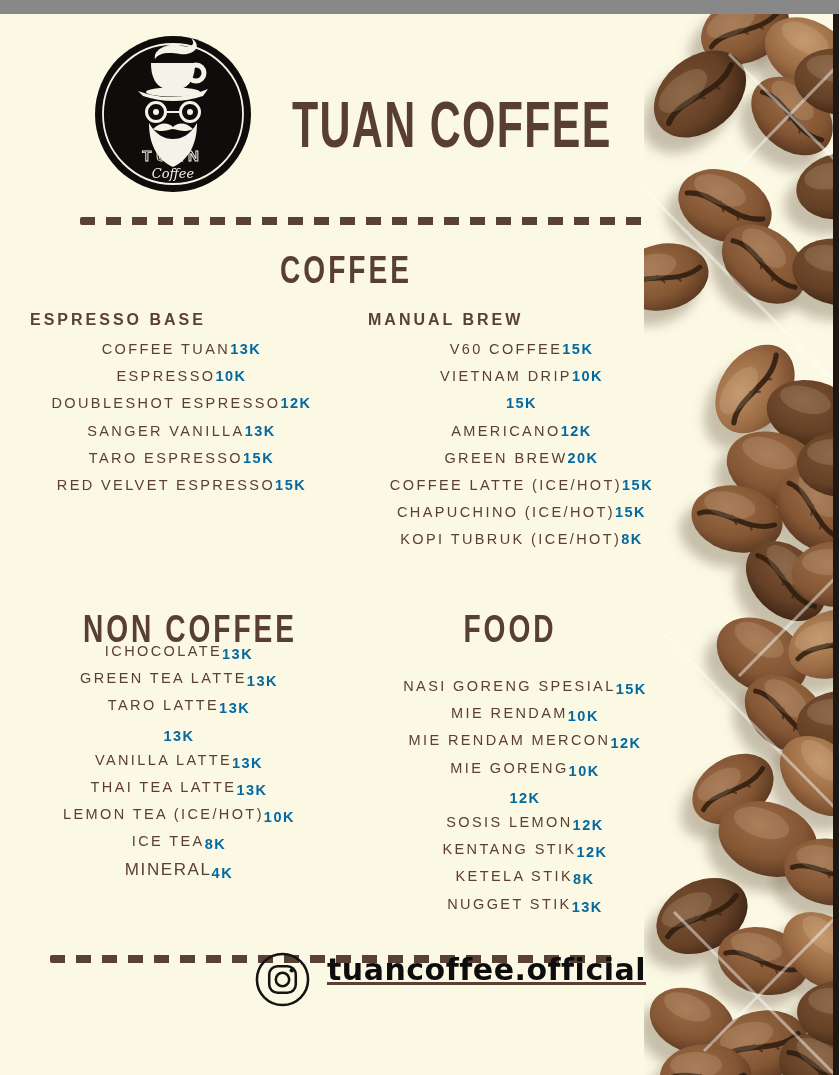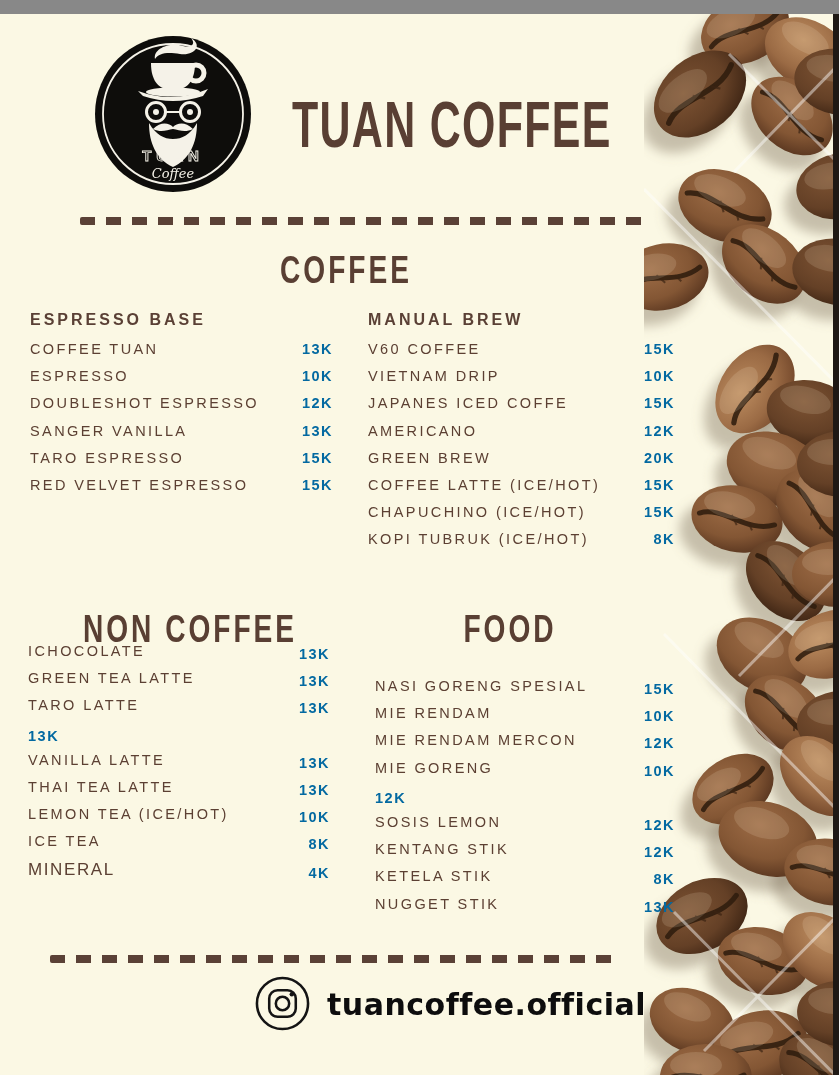--- a/index.html
+++ b/index.html
@@ -38,33 +38,33 @@
   .menu-col{position:absolute;}
   #espresso-col{left:30px;  top:296px; width:303px;}
   #manual-col  {left:368px; top:296px; width:307px;}
   #noncoffee-col{left:28px; top:624px; width:302px;}
   #food-col     {left:375px; top:659px; width:300px;}
   .col-subheading{
     font-size:16px; font-weight:bold; letter-spacing:3px;
     color:#5A4035; line-height:20px; margin-bottom:6px; white-space:nowrap;
   }
   .menu-row{
-    display:flex; justify-content:space-between; align-items:baseline;
+    display:flex; justify-content:center; align-items:baseline;
     height:27.2px; line-height:27.2px; white-space:nowrap;
   }
   .item-name{
     font-size:14.5px; letter-spacing:2.4px; color:#5C4033;
   }
   .item-price{
     font-size:14.5px; font-weight:bold; letter-spacing:1.5px; color:#0369a1;
   }
   .bottom-list .item-price{position:relative; top:3px;}
   .menu-row.large .item-name{font-size:17px; letter-spacing:1.6px;}
   
-  .footer-social{position:absolute; left:253px; top:960px; display:flex; align-items:center; cursor:pointer;}
+  .footer-social{position:absolute; left:253px; top:936px; display:flex; cursor:pointer;text-decoration:underline;}
   .ig-icon{width:59px; height:59px;}
   .ig-handle{
     margin-left:15px; font-size:30px; font-weight:bold; color:#0d0d0d;
     letter-spacing:.5px; font-family:"DejaVu Sans", sans-serif;
     padding-top:2px;
   }
   
   .beans{position:absolute; right:0; top:0; width:195px; height:1075px;}
 </style>
 </head>
@@ -383,21 +383,20 @@
     <div>
         <div class="menu-row">
           <span class="item-name">V60 COFFEE</span>
           <span class="item-price">15K</span>
         </div>
         <div class="menu-row">
           <span class="item-name">VIETNAM DRIP</span>
           <span class="item-price">10K</span>
         </div>
         <div class="menu-row">
-          <span class="item-name">JAPANES ICED COFFE</span>
           <span class="item-price">15K</span>
         </div>
         <div class="menu-row">
           <span class="item-name">AMERICANO</span>
           <span class="item-price">12K</span>
         </div>
         <div class="menu-row">
           <span class="item-name">GREEN BREW</span>
           <span class="item-price">20K</span>
         </div>

